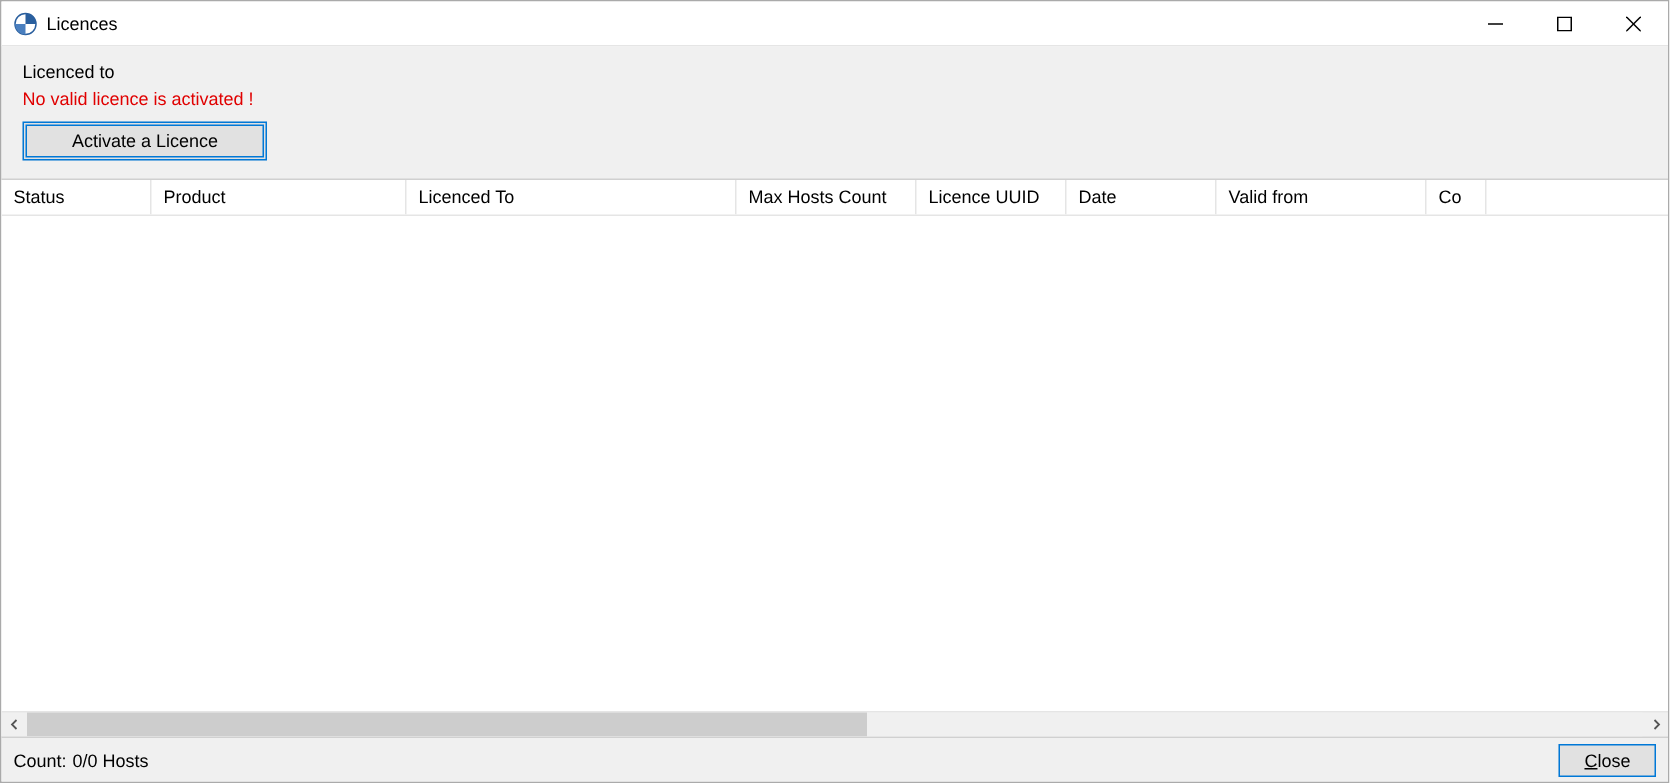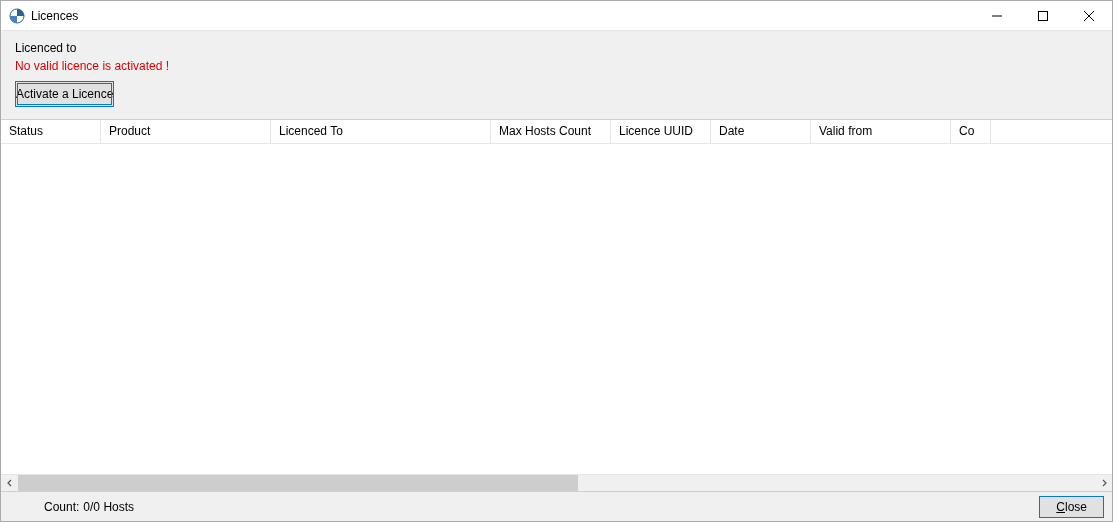--- a/index.html
+++ b/index.html
@@ -53,21 +53,21 @@
   }
   .licenced-to-label { font-size: 12px; color: #000; }
   .no-valid {
     color: #e00000;
     margin-top: 4px;
     font-size: 12px;
   }
   .btn-row { margin-top: 8px; display: flex; gap: 18px; }
   .btn {
     height: 26px;
-    padding: 0 0;
+    padding: 0 32px;
     font-family: inherit;
     font-size: 12px;
     border: 1px solid #adadad;
     background: #e1e1e1;
     cursor: default;
     display: inline-flex; align-items: center; justify-content: center;
   }
   .btn.primary {
     background: #e1e1e1;
     border: 1px solid #0078d7;
@@ -136,21 +136,21 @@
   }
 
   .footer {
     height: 30px;
     border-top: 1px solid #d0d0d0;
     background: #f0f0f0;
     display: flex;
     align-items: center;
     padding: 0 8px 0 8px;
   }
-  .footer .count-label { font-size: 12px; margin-left: 35px; }
+  .footer .count-label { font-size: 12px; }
   .footer .count-value { font-size: 12px; margin-left: 4px; }
   .footer .spacer { flex: 1; }
   .close-btn {
     height: 22px;
     padding: 0 16px;
     font-family: inherit;
     font-size: 12px;
     background: #e1e1e1;
     border: 1px solid #0078d7;
     cursor: default;

